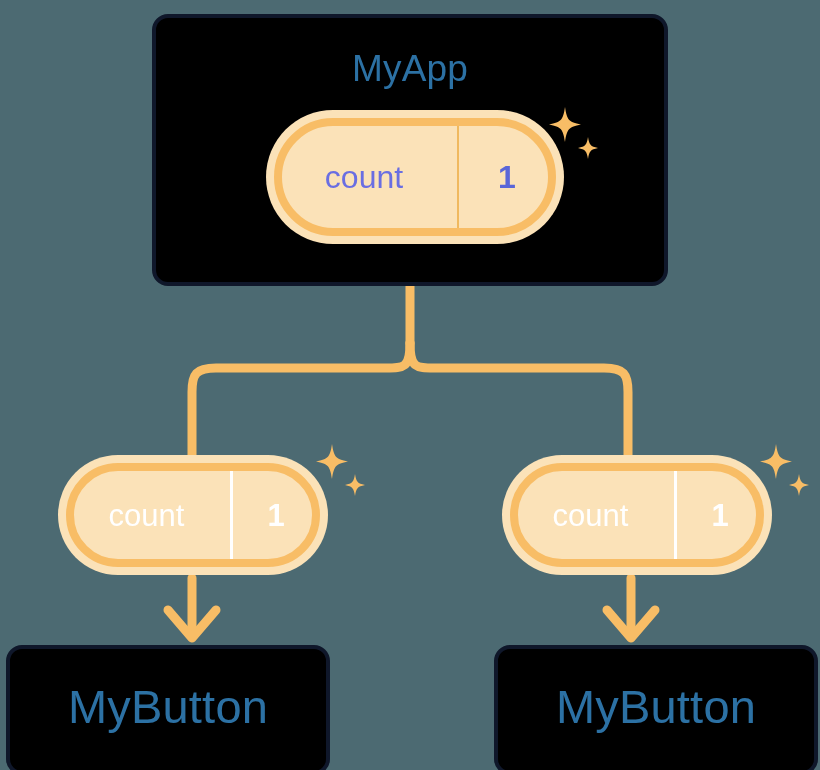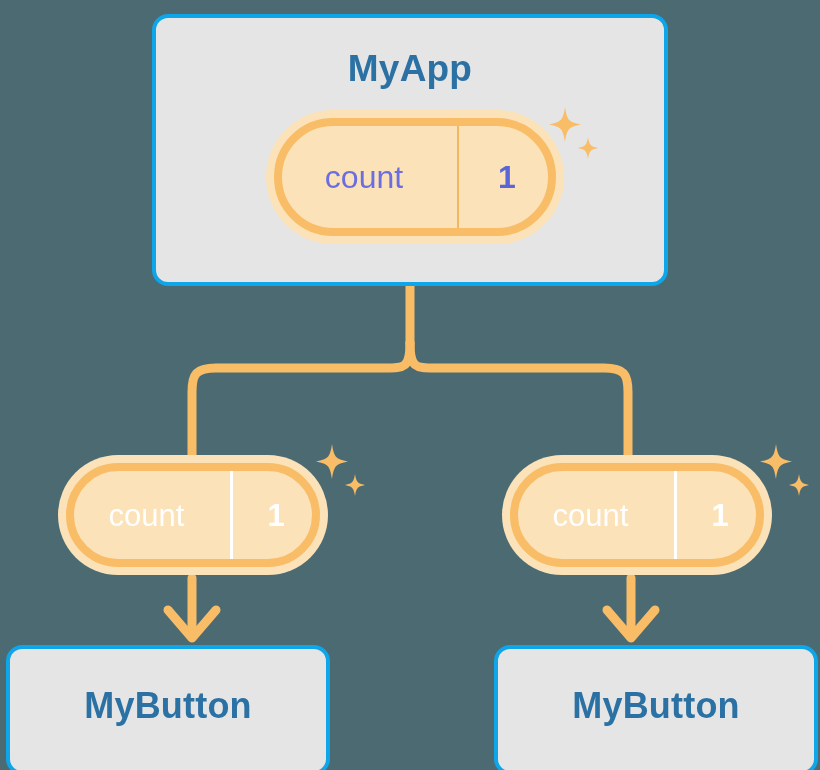--- a/index.html
+++ b/index.html
@@ -22,25 +22,24 @@
   #connectors {
     position: absolute;
     left: 0; top: 0;
     width: 820px; height: 770px;
     pointer-events: none;
   }
 
   
   .card {
     position: absolute;
-    background: #e5e5e5;
-    border: 4px solid #0ea5e9;
+    background: #000000;
+    border: 4px solid #0f172a;
     border-radius: 16px;
     box-sizing: border-box;
-    font-weight: bold;
   }
   #card-myapp {
     left: 152px; top: 14px;
     width: 516px; height: 272px;
   }
   .card-title {
     color: #2c71a4;
     font-size: 37px;
     letter-spacing: .2px;
     text-align: center;
@@ -52,21 +51,21 @@
   .card-button {
     width: 324px; height: 130px;
     top: 645px;
     display: flex;
     align-items: center;
     justify-content: center;
   }
   #card-button-left  { left: 6px; }
   #card-button-right { left: 494px; }
   .card-button .card-title {
-    font-size: 36px;
+    font-size: 47px;
     margin: 12px;
     position: relative;
     top: -4px;
   }
 
   
   .pill-wrap {
     position: absolute;
     display: inline-block;
   }

